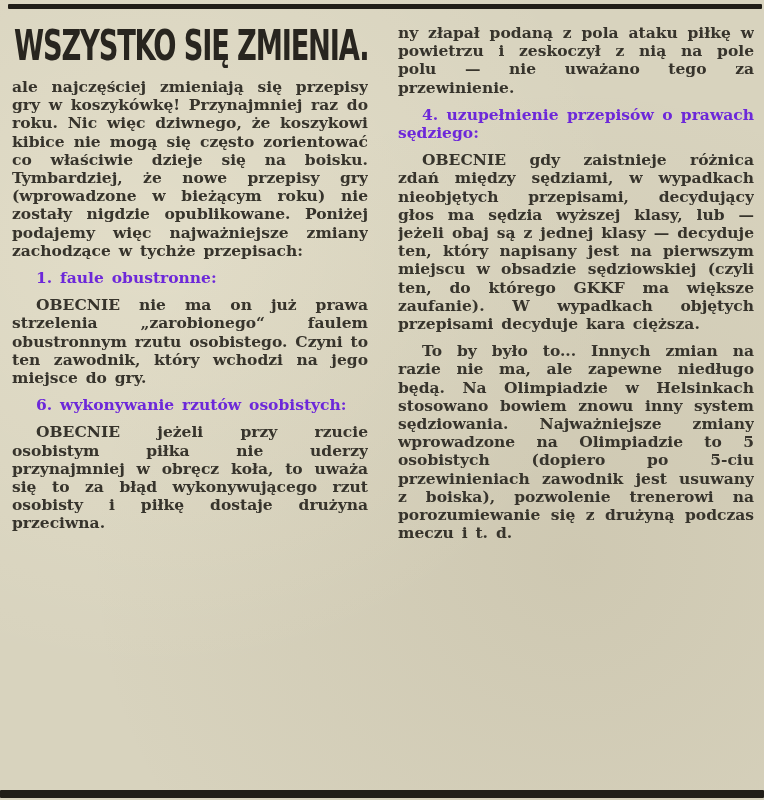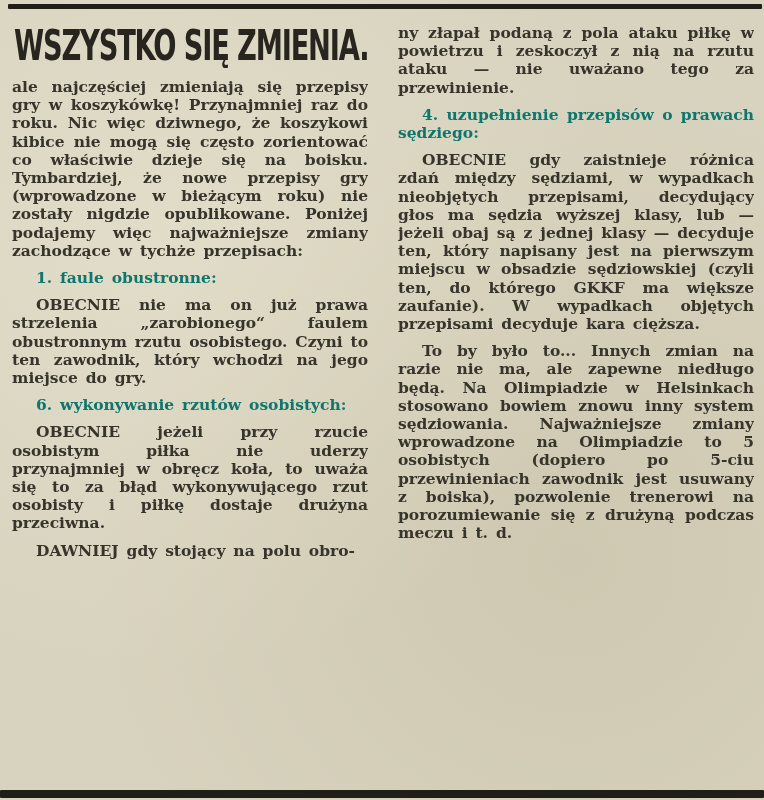--- a/index.html
+++ b/index.html
@@ -49,46 +49,45 @@
   .para, .section-heading {
     font-size: 15.5px;
     line-height: 18.2px;
     font-weight: bold;
     color: #37342c;
     text-align: justify;
     word-spacing: 2.5px;
     margin: 0 0 9px 0;
   }
   .section-heading {
-    color: #0f766e;
+    color: #6d28d9;
     margin: 2px 0 9px 0;
   }
   .indent { text-indent: 24px; }
 </style>
 </head>
 <body>
 
 <div class="rule rule-top"></div>
 
 <div class="columns">
 
   <div class="col col-left">
     <div>
       <h1 class="headline">WSZYSTKO SIĘ ZMIENIA...</h1>
     </div>
     <p class="para">ale najczęściej zmieniają się przepisy gry w koszykówkę! Przynajmniej raz do roku. Nic więc dziwnego, że koszykowi kibice nie mogą się często zorientować co właściwie dzieje się na boisku. Tymbardziej, że nowe przepisy gry (wprowadzone w bieżącym roku) nie zostały nigdzie opublikowane. Poniżej podajemy więc najważniejsze zmiany zachodzące w tychże przepisach:</p>
     <h3 class="section-heading indent">1. faule obustronne:</h3>
     <p class="para indent">OBECNIE nie ma on już prawa strzelenia „zarobionego“ faulem obustronnym rzutu osobistego. Czyni to ten zawodnik, który wchodzi na jego miejsce do gry.</p>
     <h3 class="section-heading indent">6. wykonywanie rzutów osobistych:</h3>
     <p class="para indent">OBECNIE jeżeli przy rzucie osobistym piłka nie uderzy przynajmniej w obręcz koła, to uważa się to za błąd wykonywującego rzut osobisty i piłkę dostaje drużyna przeciwna.</p>
-    <p class="para indent">DAWNIEJ gdy stojący na polu obro-</p>
   </div>
 
   <div class="col col-right">
-    <p class="para">ny złapał podaną z pola ataku piłkę w powietrzu i zeskoczył z nią na rzutu ataku — nie uważano tego za przewinienie.</p>
+    <p class="para">ny złapał podaną z pola ataku piłkę w powietrzu i zeskoczył z nią na pole polu — nie uważano tego za przewinienie.</p>
     <h3 class="section-heading indent">4. uzupełnienie przepisów o prawach sędziego:</h3>
     <p class="para indent">OBECNIE gdy zaistnieje różnica zdań między sędziami, w wypadkach nieobjętych przepisami, decydujący głos ma sędzia wyższej klasy, lub — jeżeli obaj są z jednej klasy — decyduje ten, który napisany jest na pierwszym miejscu w obsadzie sędziowskiej (czyli ten, do którego GKKF ma większe zaufanie). W wypadkach objętych przepisami decyduje kara cięższa.</p>
     <p class="para indent">To by było to... Innych zmian na razie nie ma, ale zapewne niedługo będą. Na Olimpiadzie w Helsinkach stosowano bowiem znowu inny system sędziowania. Najważniejsze zmiany wprowadzone na Olimpiadzie to 5 osobistych (dopiero po 5-ciu przewinieniach zawodnik jest usuwany z boiska), pozwolenie trenerowi na porozumiewanie się z drużyną podczas meczu i t. d.</p>
 
   </div>
 
 </div>
 
 <div class="rule rule-bottom"></div>
 

